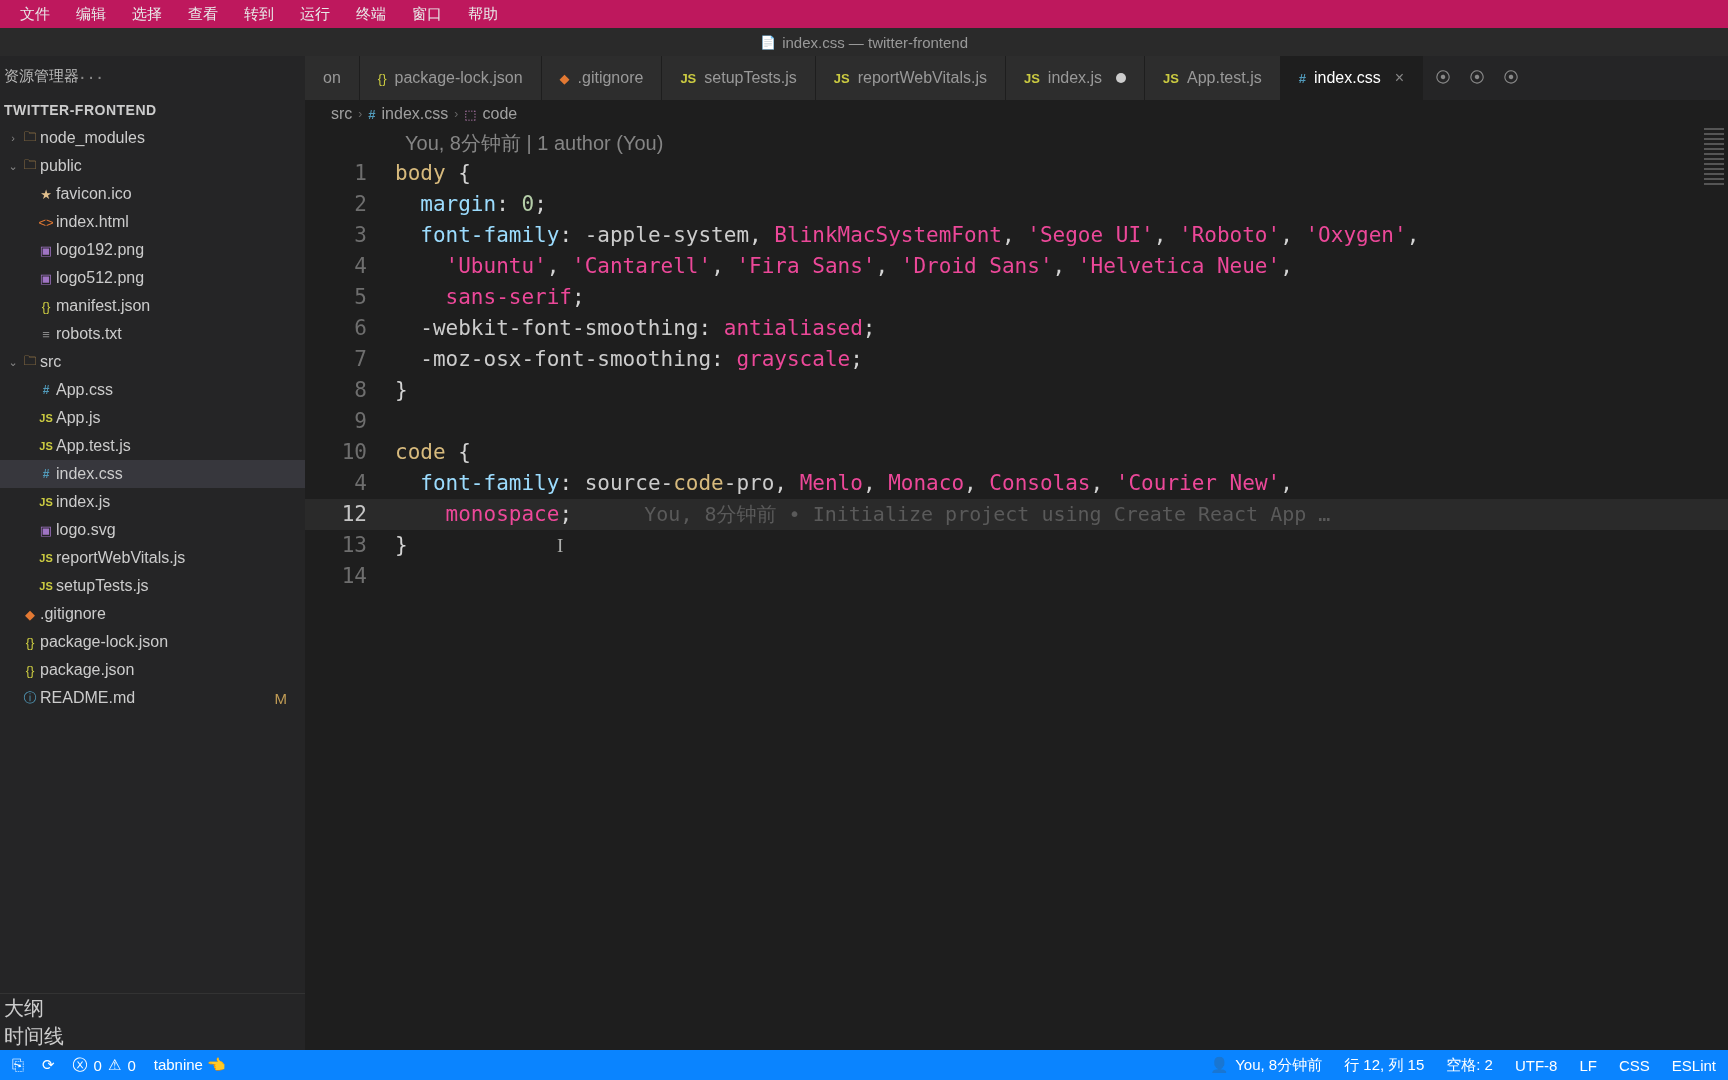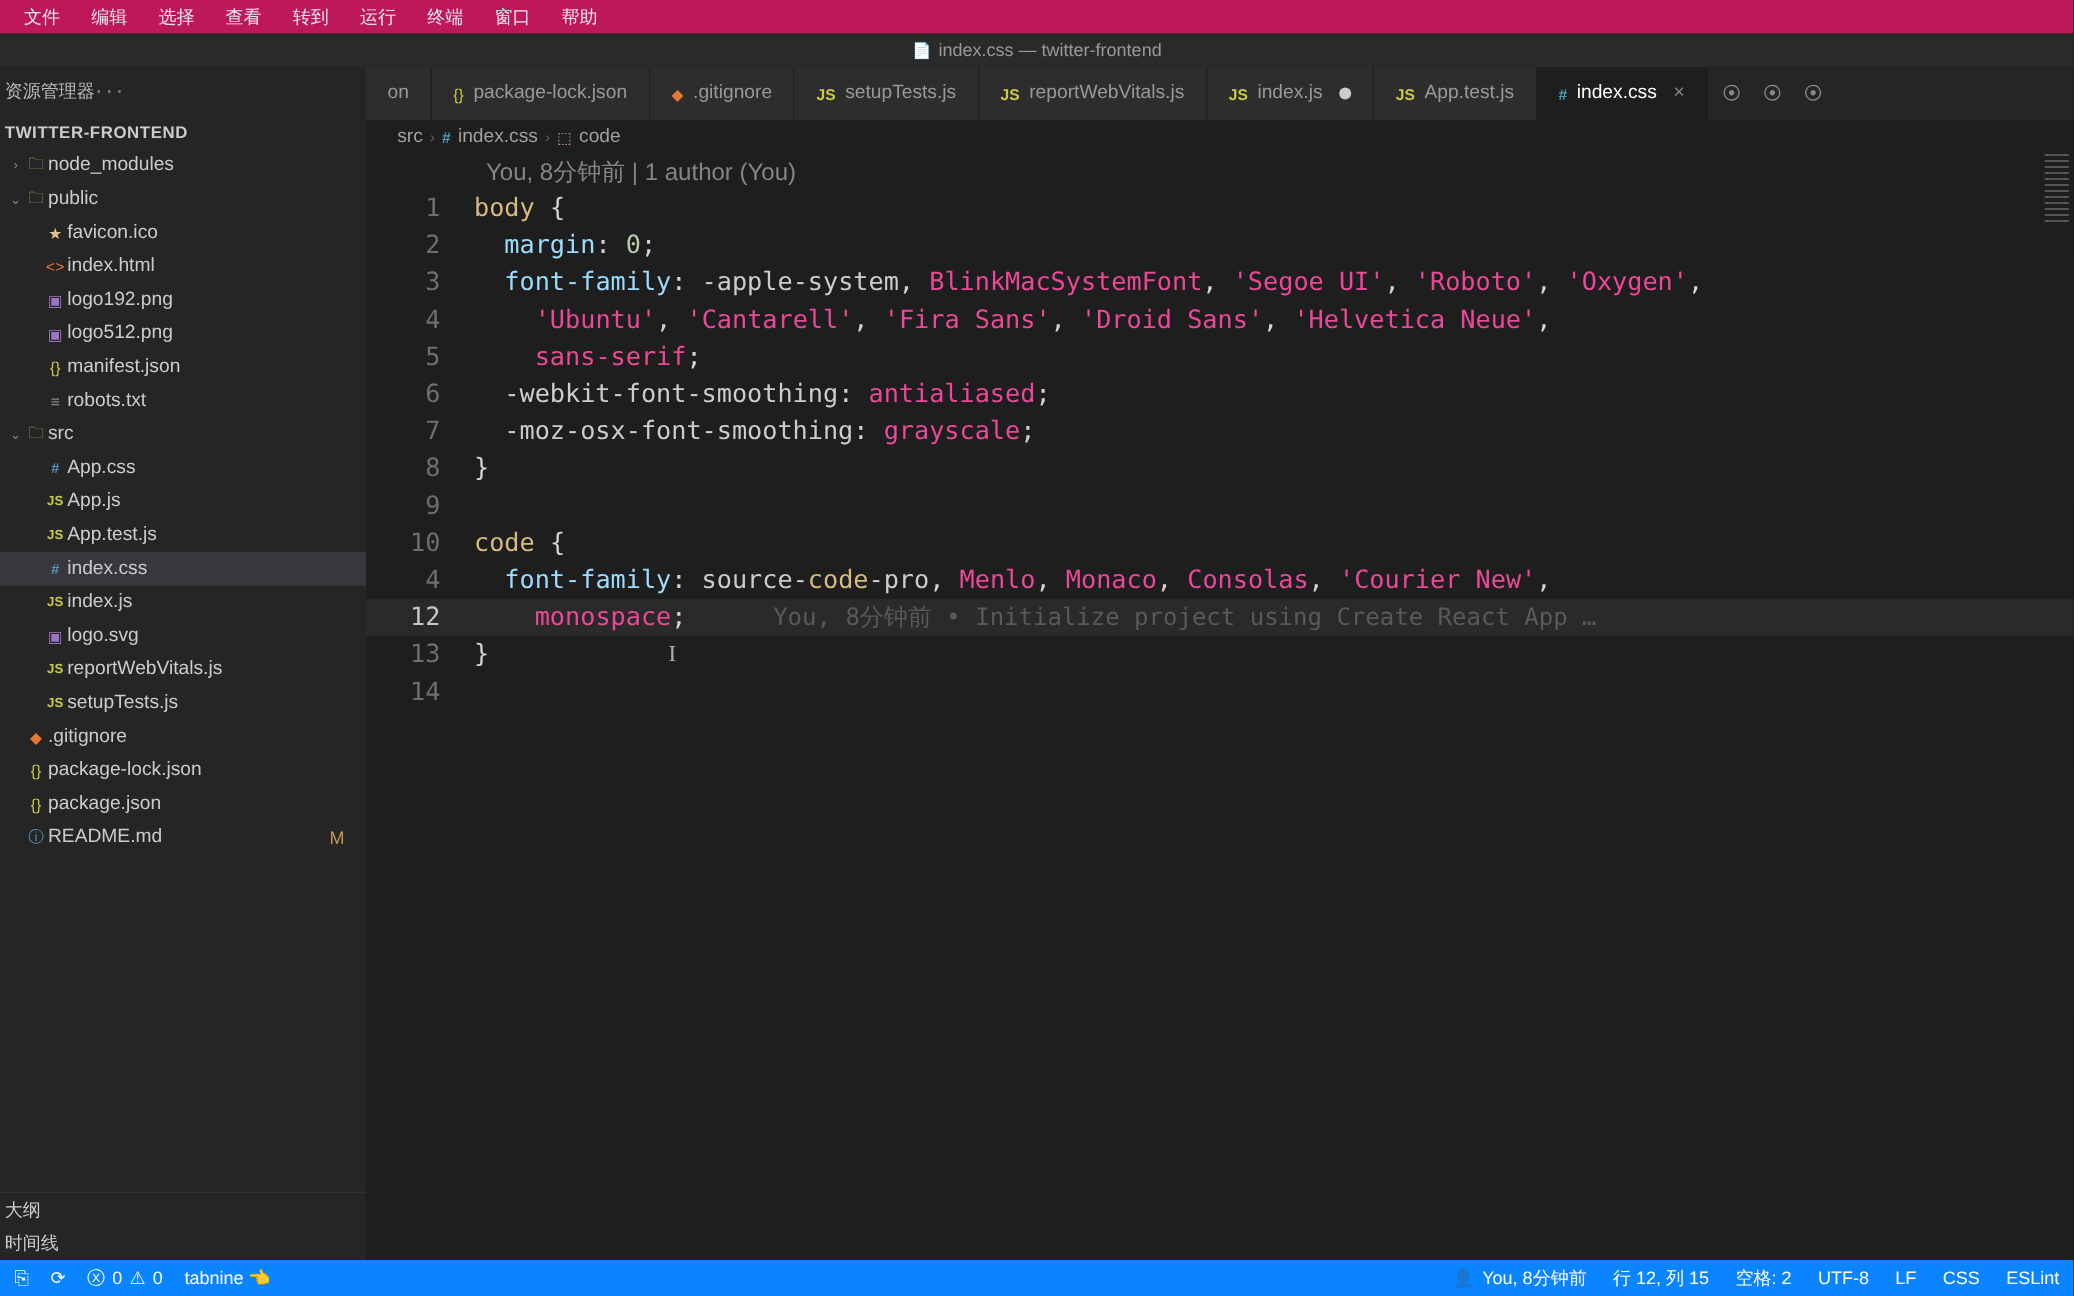--- a/index.html
+++ b/index.html
@@ -121,21 +121,21 @@
 .ic-txt { color: #888; }
 
 .sidebar-footer {
   border-top: 1px solid #333;
 }
 .sidebar-footer-item {
   height: 28px;
   display: flex;
   align-items: center;
   padding-left: 4px;
-  font-size: 15px;
+  font-size: 20px;
   color: #ccc;
   cursor: pointer;
 }
 
 
 .editor-area {
   flex: 1;
   display: flex;
   flex-direction: column;
   background: #1e1e1e;

